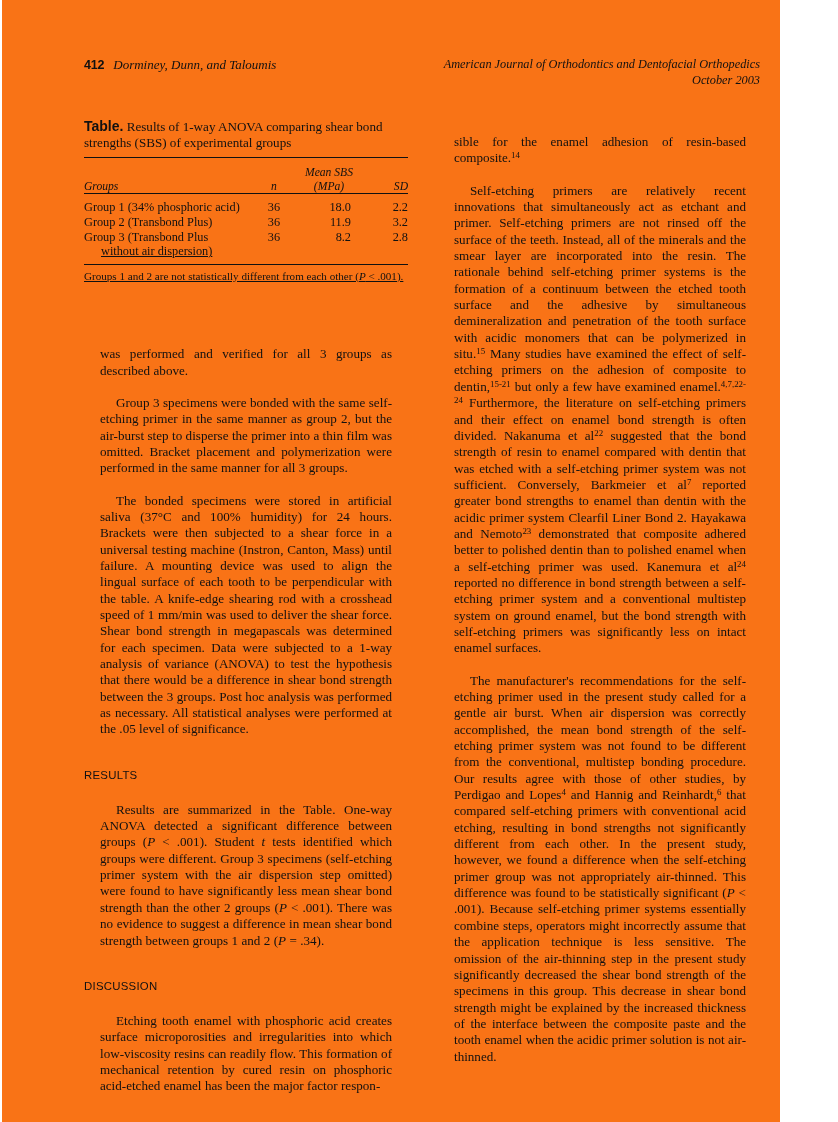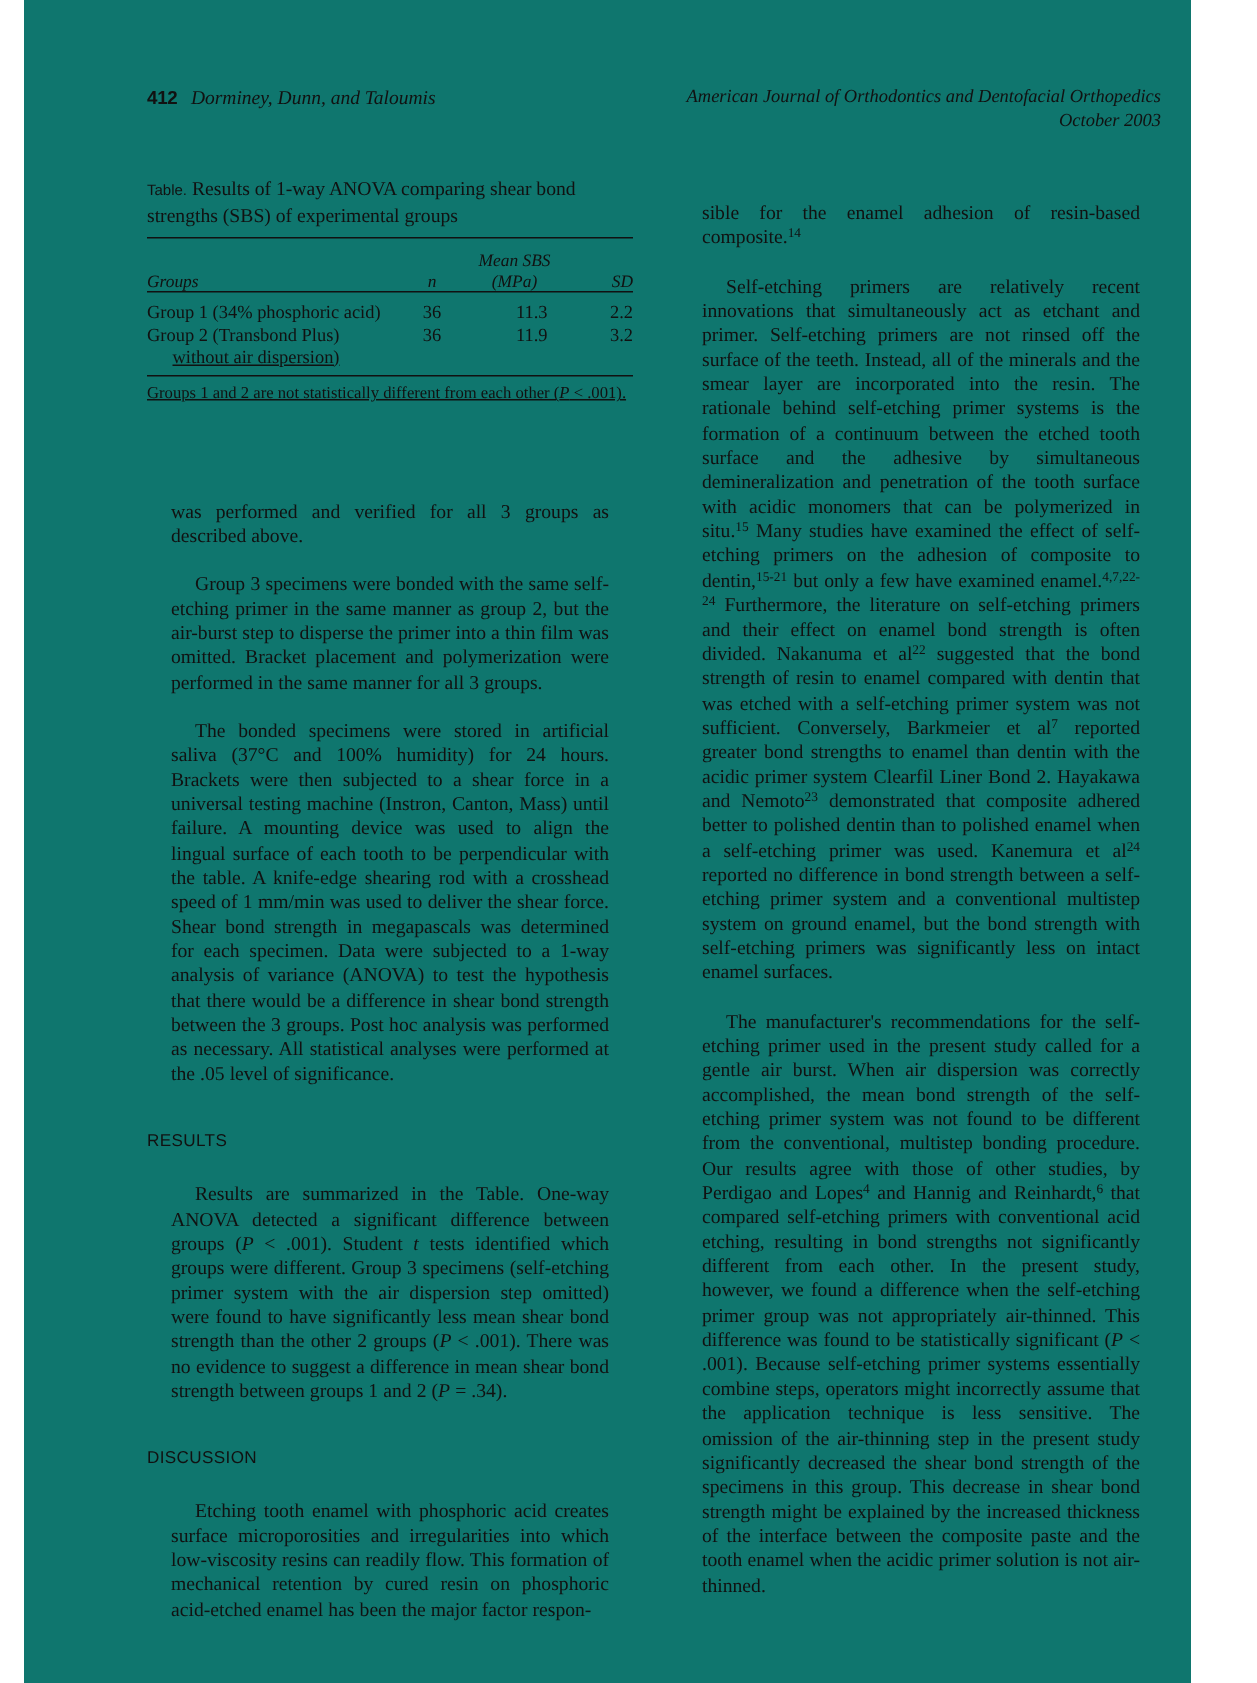--- a/index.html
+++ b/index.html
@@ -11,24 +11,24 @@
     width: 838px;
     height: 1122px;
     font-family: "Liberation Serif", "DejaVu Serif", serif;
     color: #111111;
     position: relative;
     overflow: hidden;
   }
 
   .page {
     position: absolute;
-    left: 16px; top: 0;
+    left: 2px; top: 0;
     width: 778px;
     height: 1122px;
-    background: #0f766e;
+    background: #f97316;
   }
 
   
   .running-head {
     position: absolute;
     left: 82px;
     top: 57px;
     width: 676px;
     height: 40px;
   }
@@ -105,22 +105,22 @@
     margin: 0;
   }
   .table-caption {
     font-size: 13.1px;
     line-height: 16.2px;
     margin: 0 0 6px 0;
     text-align: left;
   }
   .table-caption .tbl-label {
     font-family: "Liberation Sans", "DejaVu Sans", sans-serif;
-    font-weight: normal;
-    font-size: 10px;
+    font-weight: bold;
+    font-size: 14px;
   }
   table.data {
     width: 324px;
     border-collapse: collapse;
     font-size: 12.2px;
   }
   table.data thead th {
     font-weight: normal;
     font-style: italic;
     font-size: 11.6px;
@@ -199,31 +199,37 @@
           </tr>
         </thead>
         <tbody>
           <tr class="rule-mid">
             <td class="tbl-body-pad" colspan="4"></td>
           </tr>
 
           <tr>
             <td class="c-group">Group 1 (34% phosphoric acid)</td>
             <td class="c-n">36</td>
-            <td class="c-mean">11.3</td>
+            <td class="c-mean">18.0</td>
             <td class="c-sd">2.2</td>
           </tr>
 
           <tr>
             <td class="c-group">Group 2 (Transbond Plus)</td>
             <td class="c-n">36</td>
             <td class="c-mean">11.9</td>
             <td class="c-sd">3.2</td>
           </tr>
 
+          <tr>
+            <td class="c-group">Group 3 (Transbond Plus</td>
+            <td class="c-n">36</td>
+            <td class="c-mean">8.2</td>
+            <td class="c-sd">2.8</td>
+          </tr>
 
           <tr>
             <td class="c-group row-sub">without air dispersion)</td>
             <td class="c-n"></td>
             <td class="c-mean"></td>
             <td class="c-sd"></td>
           </tr>
 
           <tr>
             <td class="tbl-afterbody-pad" colspan="4"></td>

